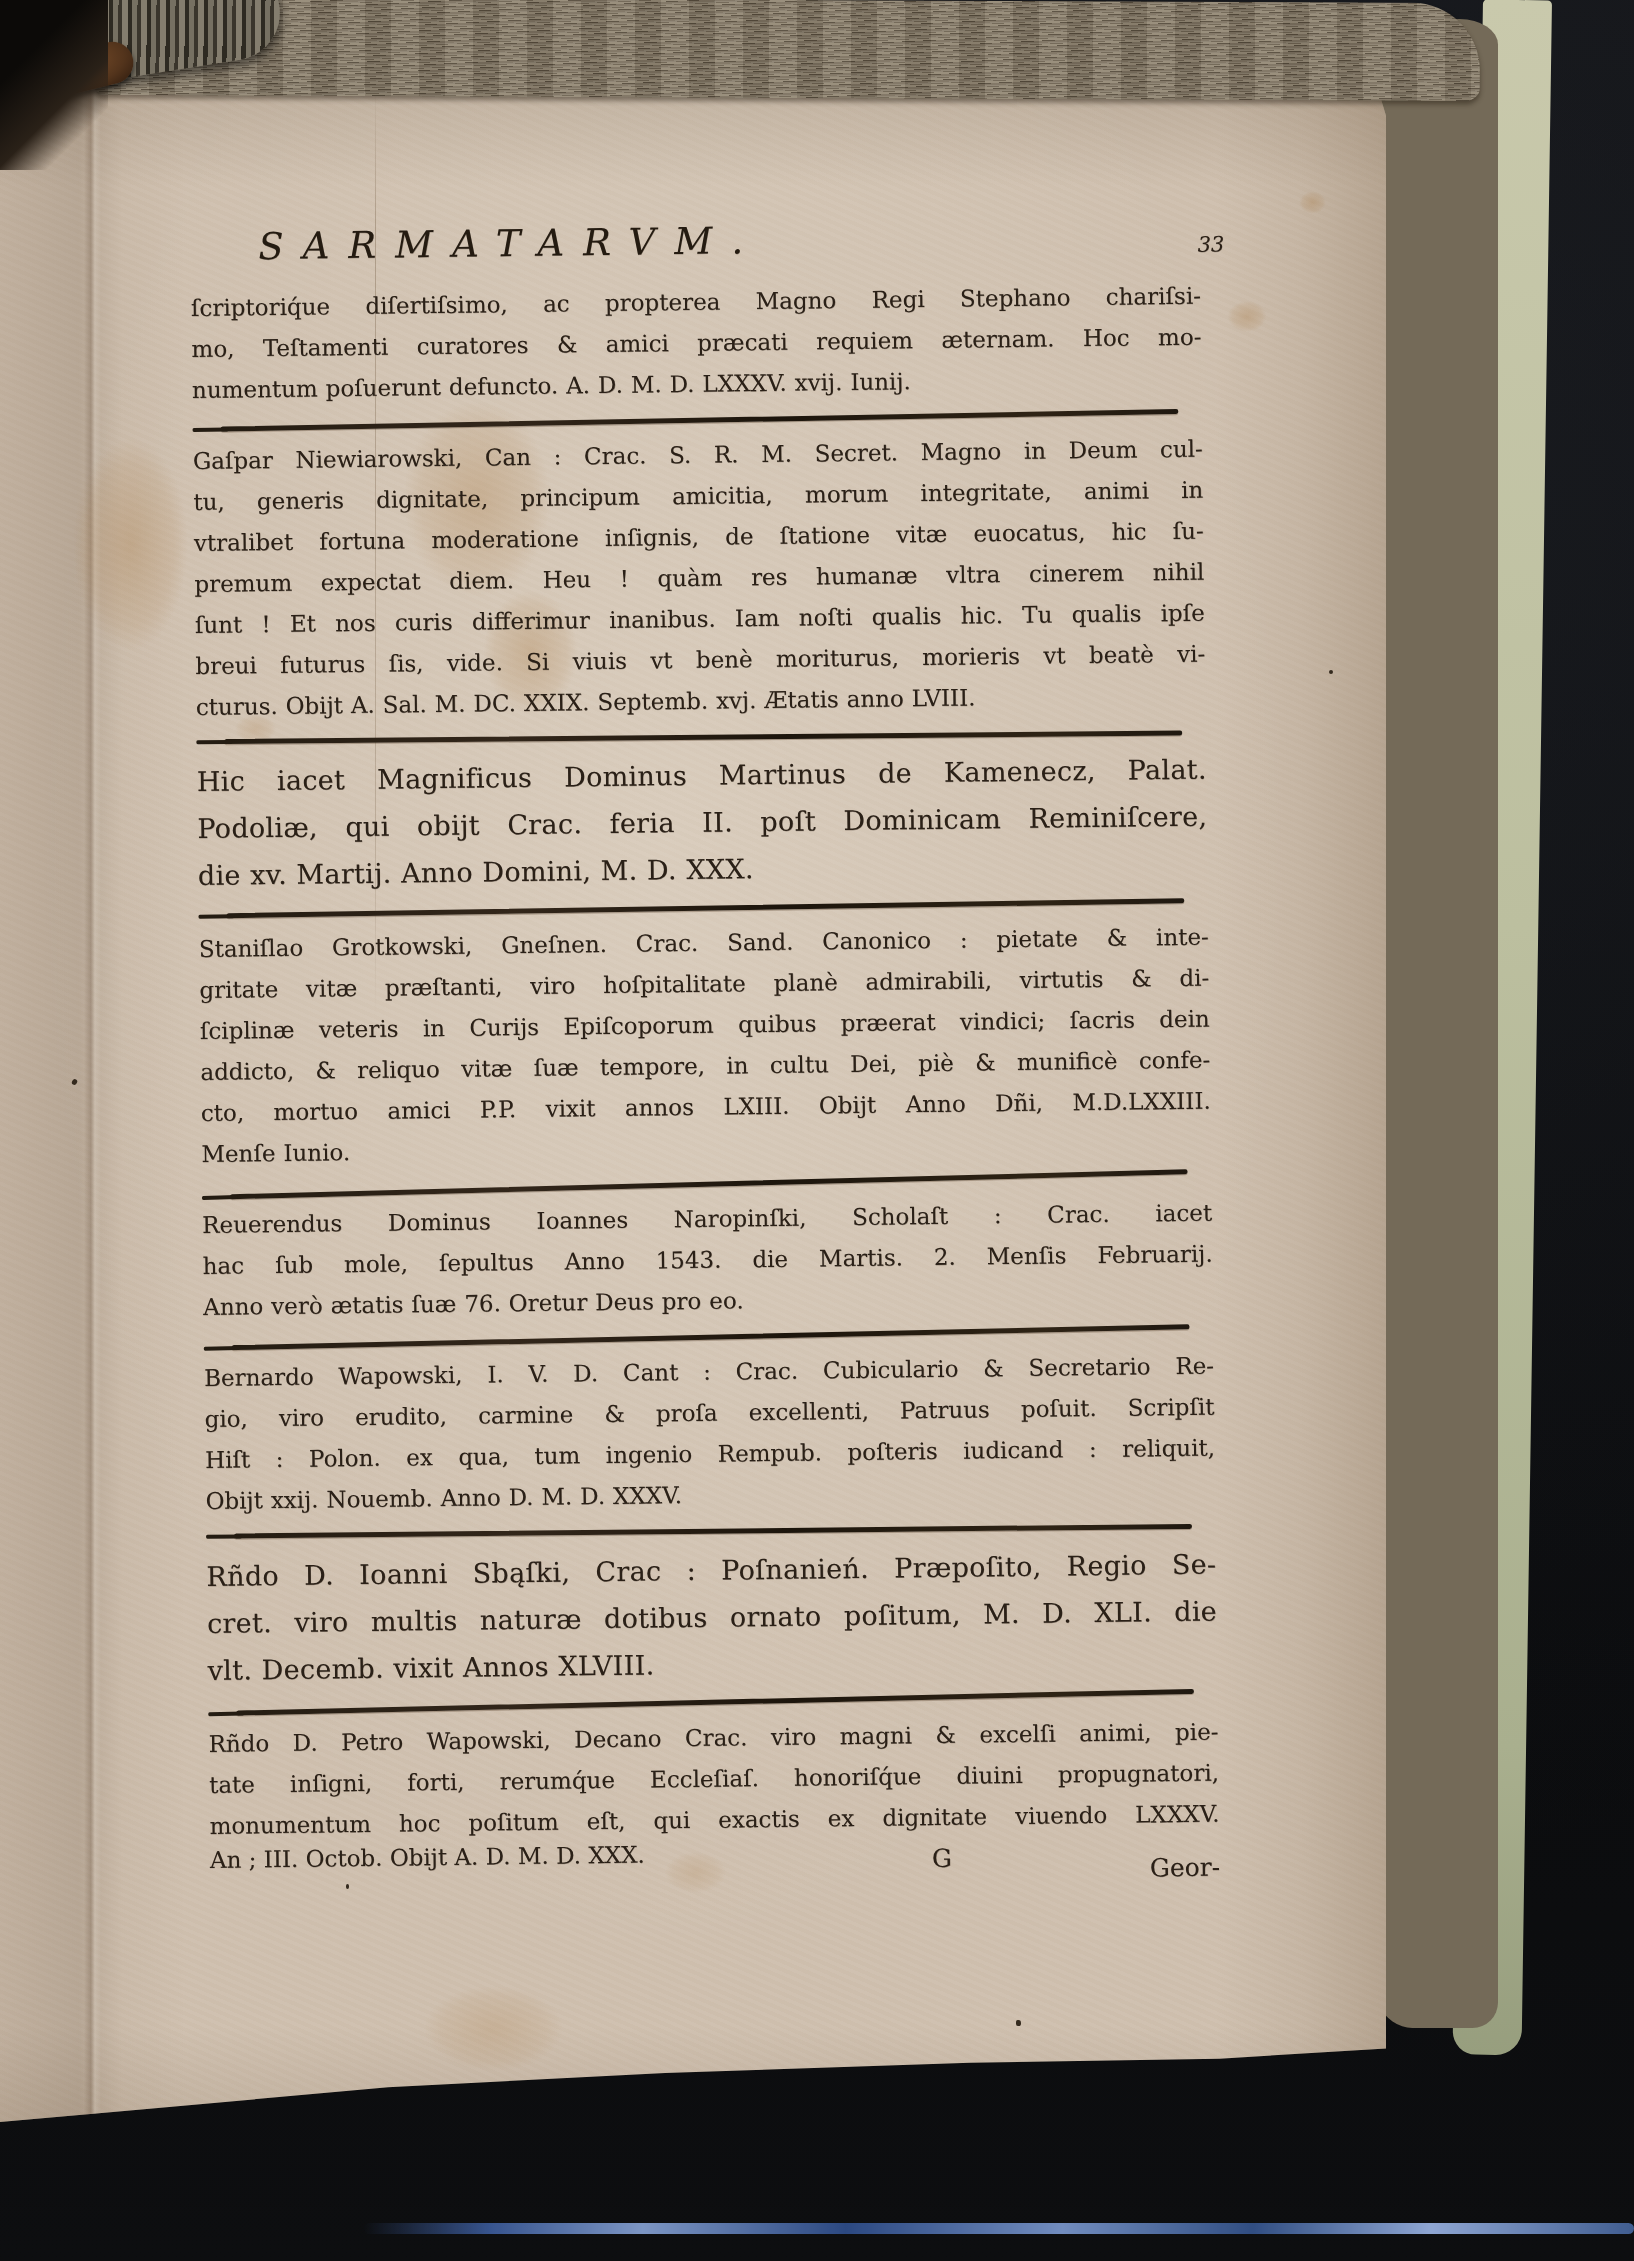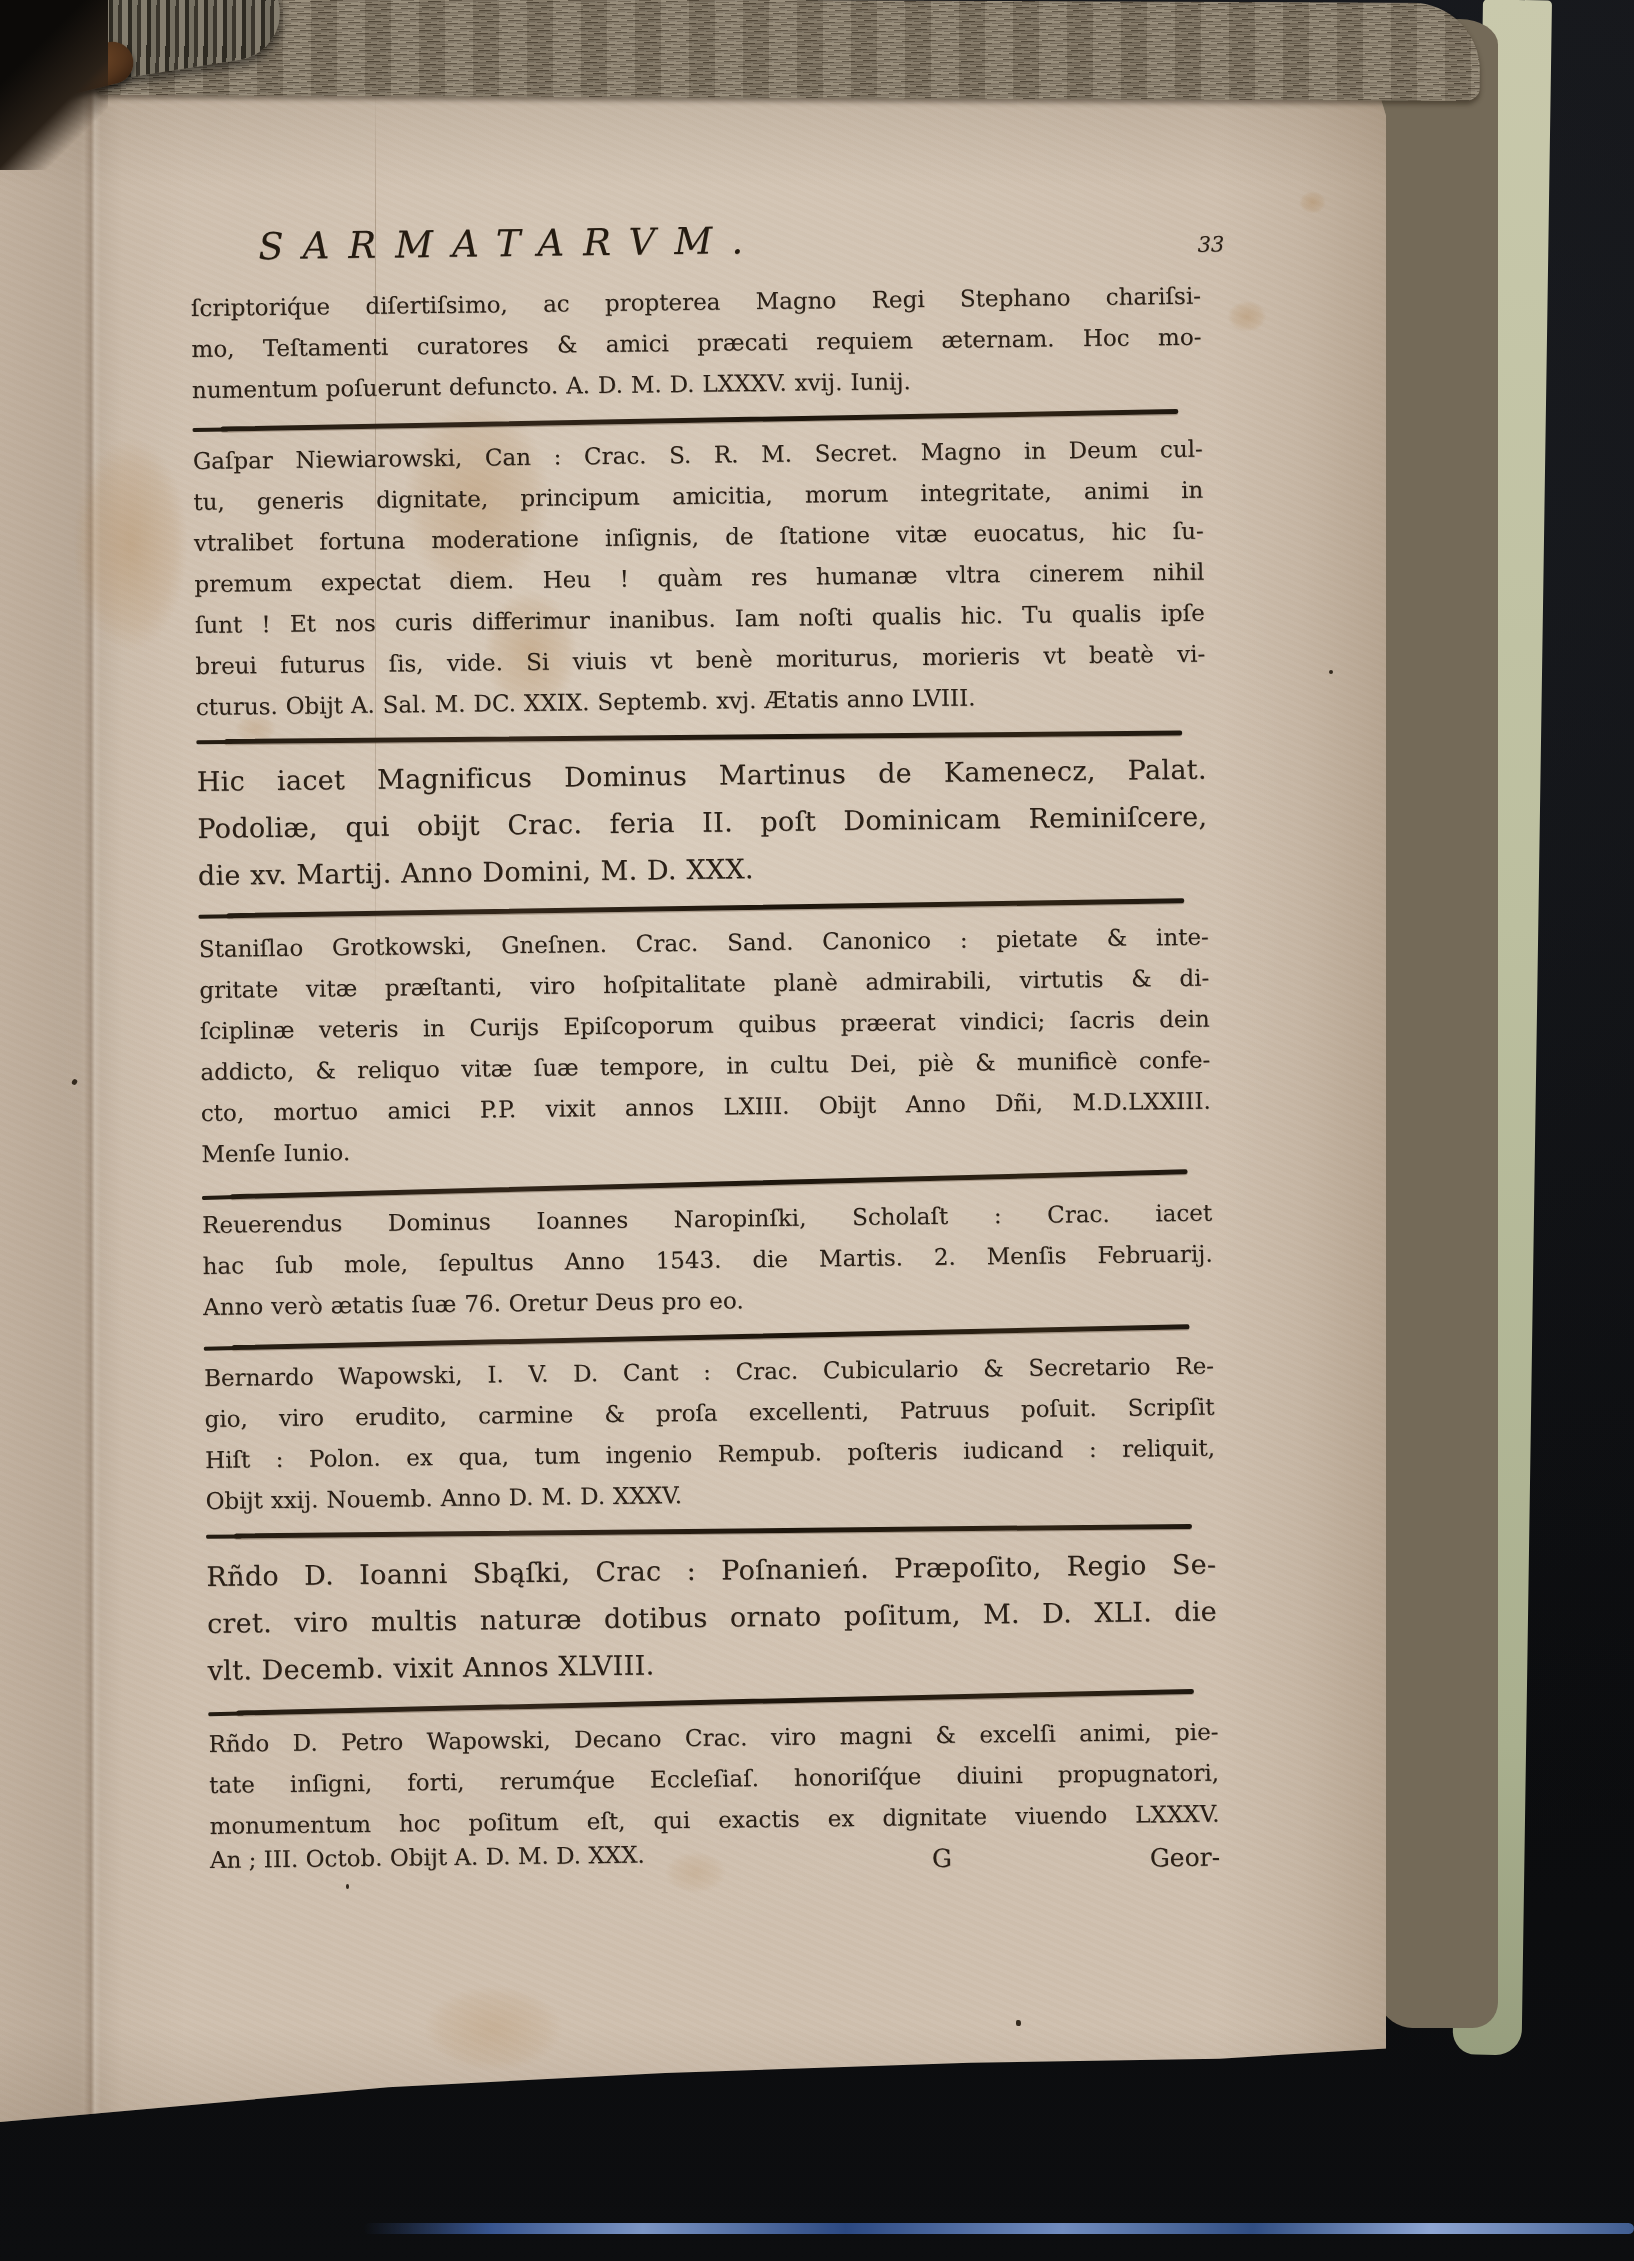--- a/index.html
+++ b/index.html
@@ -138,21 +138,21 @@
     position: relative;
   }
   .rule::before {
     content: ""; position: absolute; left: -28px; top: 0.6px; width: 36px; height: 4.5px;
     background: #241c12; border-radius: 3.4px / 100%;
   }
 
   .final-row { position: relative; height: 45px; font-size: 23px; }
   .fl-text  { position: absolute; left: 0; top: 0; white-space: nowrap; }
   .fl-sig   { position: absolute; left: 722px; top: 6.8px; font-size: 25px; }
-  .fl-catch { position: absolute; right: 0; top: 8px; font-size: 25px; }
+  .fl-catch { position: absolute; right: 0; top: 18px; font-size: 25px; }
 </style>
 </head>
 <body>
 
 <div class="photo">
 
   <div class="cover-board"></div>
   <div class="stack-edge"></div>
 
   <div class="page">

